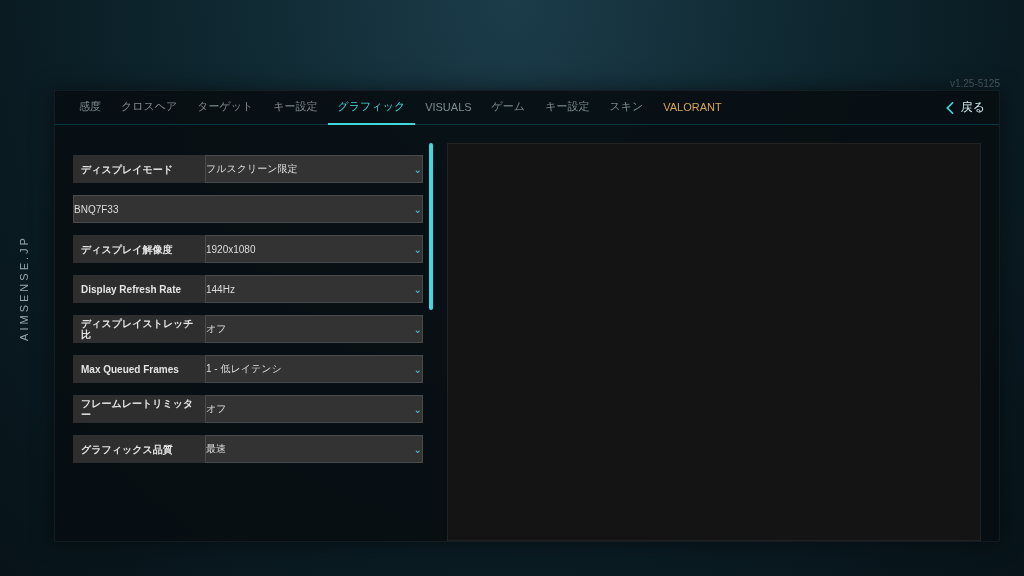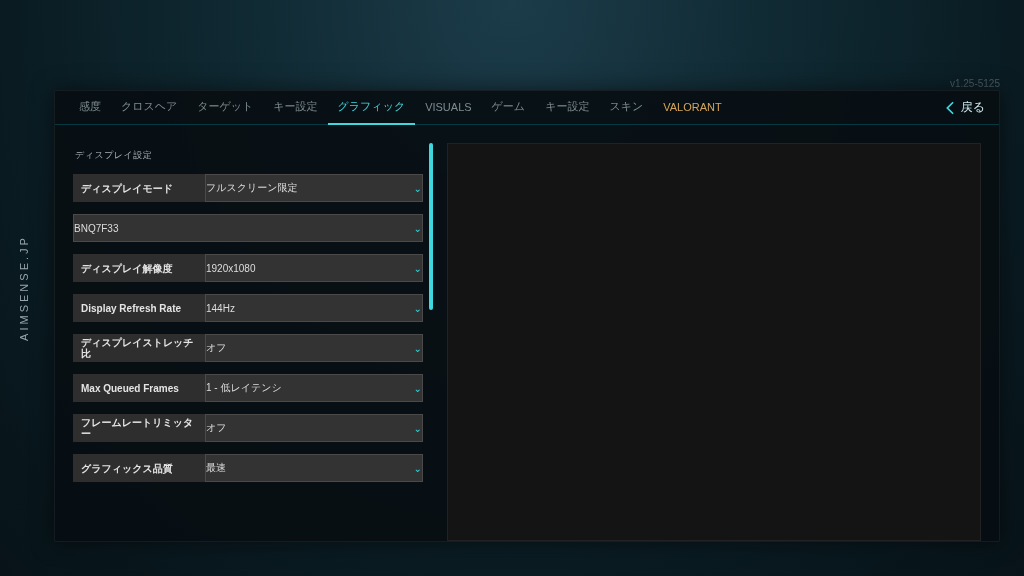--- a/index.html
+++ b/index.html
@@ -135,21 +135,20 @@
       <svg viewBox="0 0 10 16">
           <path d="M8 2 L2 8 L8 14" stroke="#3fd8de" stroke-width="2" fill="none" stroke-linecap="round"></path>
         </svg>
       <span>戻る</span>
     </div>
   </div>
 
   <div class="content">
     <div class="left-col">
       <div class="scroll-inner">
-        <div class="sectionhdr">ディスプレイ設定</div>
 
         <div class="row">
           <div class="label">ディスプレイモード</div>
           <div class="select">
             <span>フルスクリーン限定</span>
             <span class="chev">⌄</span>
           </div>
         </div>
 
         <div class="row">

